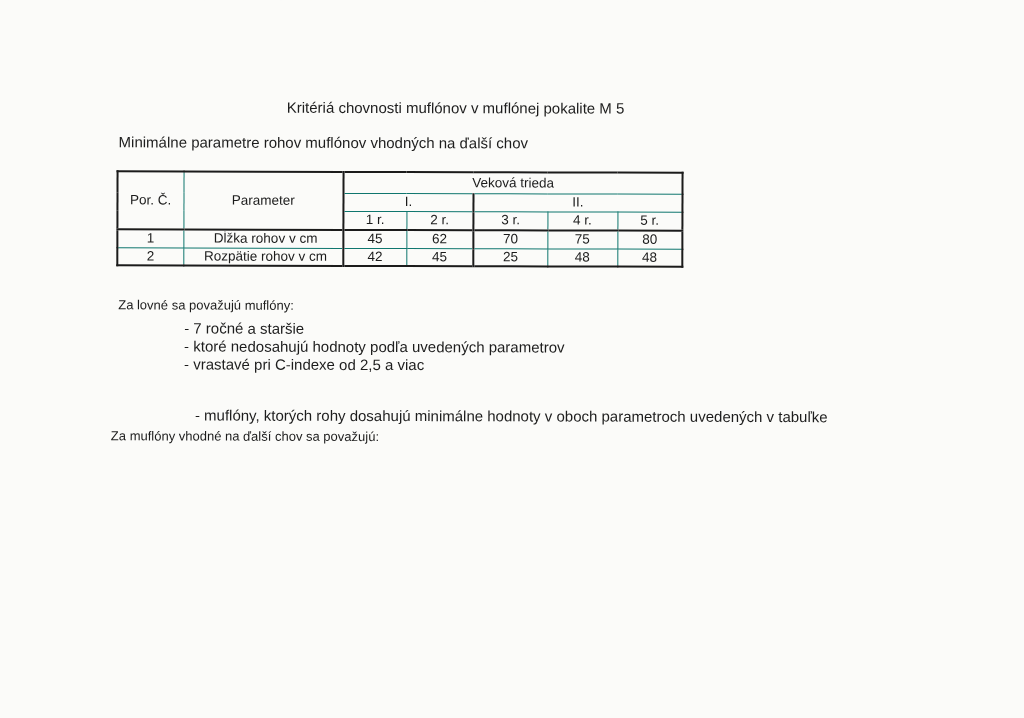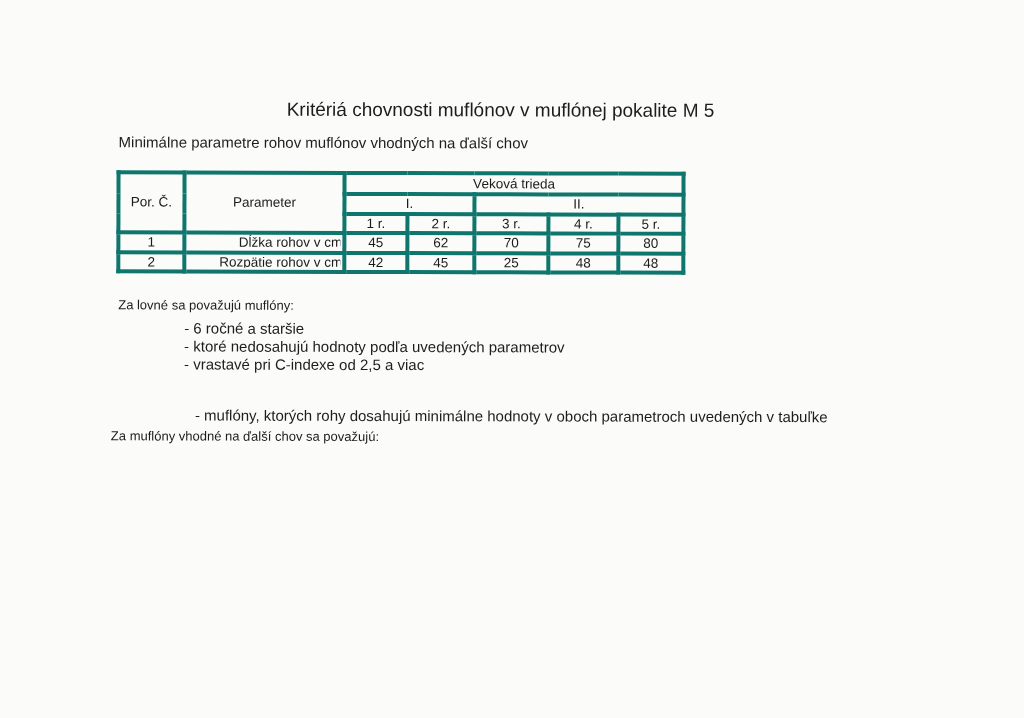--- a/index.html
+++ b/index.html
@@ -17,21 +17,21 @@
     width: 1024px;
     height: 718px;
     background: #fbfbf9;
     transform: rotate(0.15deg);
     transform-origin: 0 0;
   }
   .doc-title {
     position: absolute;
     left: 287px;
     top: 98px;
-    font-size: 19px;
+    font-size: 15px;
     white-space: nowrap;
   }
   .doc-subtitle {
     position: absolute;
     left: 119px;
     top: 133px;
     font-size: 15px;
     white-space: nowrap;
   }
   table.params {
@@ -39,32 +39,32 @@
     left: 117px;
     top: 170px;
     width: 565px;
     border-collapse: collapse;
     table-layout: fixed;
     border: 2px solid #1b1b1b;
     font-size: 13.5px;
     color: #1b1b1b;
   }
   table.params td {
-    border: 4px solid #0f766e;
+    border: 1px solid #0f766e;
     text-align: center;
     vertical-align: middle;
     padding: 0;
     line-height: 1.15;
     overflow: hidden;
     white-space: nowrap;
   }
   table.params td.thick-left { border-left: 2px solid #1b1b1b; }
   table.params tr.first-data td { border-top: 2px solid #1b1b1b; }
   table.params td.param-name {
-    text-align: right;
+    text-align: center;
     padding-left: 5px;
     border-radius: 8px;
   }
   tr.row-a { height: 21px; }
   tr.row-b { height: 18px; }
   tr.row-c { height: 19px; }
   tr.row-d { height: 18px; }
   .section-heading {
     position: absolute;
     font-size: 13px;
@@ -127,20 +127,20 @@
         <td class="thick-left">42</td>
         <td>45</td>
         <td class="thick-left">25</td>
         <td>48</td>
         <td>48</td>
       </tr>
     </tbody>
   </table>
 
   <div class="section-heading" style="left:119px; top:297px;">Za lovné sa považujú muflóny:</div>
-  <div class="bullet-line" style="left:185px; top:319px;">- 6 ročné a staršie</div>
+  <div class="bullet-line" style="left:185px; top:319px;">- 7 ročné a staršie</div>
   <div class="bullet-line" style="left:185px; top:337px;">- ktoré nedosahujú hodnoty podľa uvedených parametrov</div>
   <div class="bullet-line" style="left:185px; top:355px;">- vrastavé pri C-indexe od 2,5 a viac</div>
 
   <div class="section-heading" style="left:112px; top:388px;margin-top:40px;">Za muflóny vhodné na ďalší chov sa považujú:</div>
   <div class="bullet-line" style="left:196px; top:406px;">- muflóny, ktorých rohy dosahujú minimálne hodnoty v oboch parametroch uvedených v tabuľke</div>
 
 </div>
 
 </body></html>

